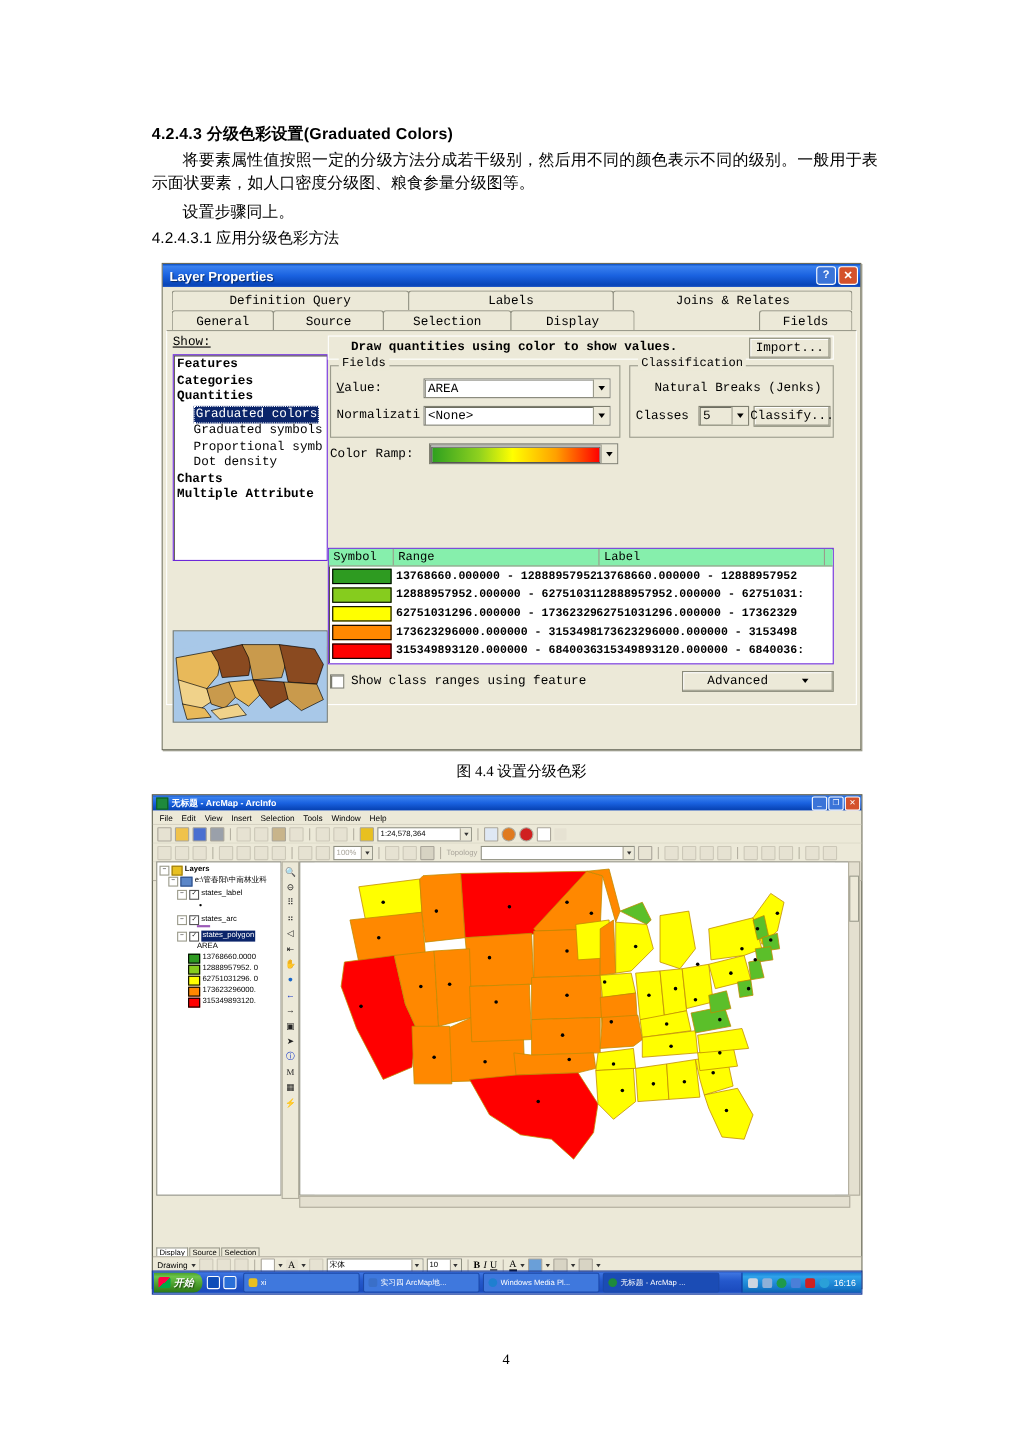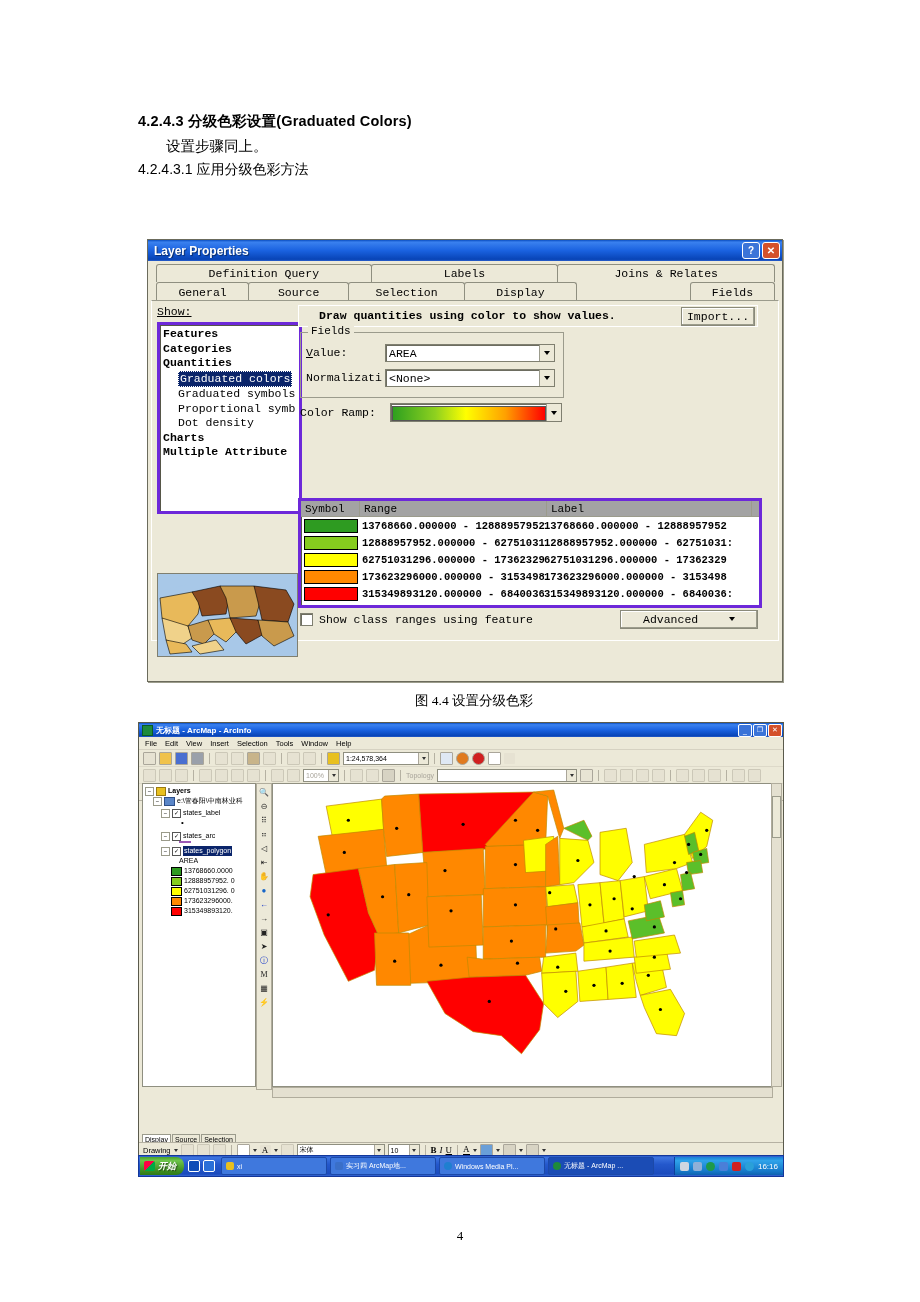--- a/index.html
+++ b/index.html
@@ -46,21 +46,21 @@
     display:flex;align-items:center;justify-content:center;margin-right:-1px;
     border-radius:3px 3px 0 0;}
   .tab.active{background:#f2efe2;font-weight:normal;margin-top:45px;}
 
   .group{position:absolute;border:1px solid #9b9b8c;}
   .glabel{position:absolute;top:-8px;left:7px;background:#ece9d8;padding:0 3px;
     font-family:"Liberation Mono",monospace;font-size:11px;}
   .lbl{font-family:"Liberation Mono",monospace;font-size:11.5px;color:#000;}
   .lbl u{text-decoration:underline;}
 
-  .sunkbox{background:#fff;border:3px solid #6d28d9;box-shadow:inset 1px 1px 0 #565648;}
+  .sunkbox{background:#fff;border:1px solid #6d28d9;box-shadow:inset 1px 1px 0 #565648;}
   .combo{background:#fff;border:1px solid #7f7f70;display:flex;align-items:center;
     box-shadow:inset 1px 1px 0 #6d6d60;}
   .combo .val{flex:1;padding-left:3px;font-family:"Liberation Mono",monospace;font-size:11.5px;
     white-space:nowrap;overflow:hidden;}
   .combo .arw{width:14px;height:100%;background:#ece9d8;border-left:1px solid #9b9b8c;
     display:flex;align-items:center;justify-content:center;}
   .caret{width:0;height:0;border-left:3.5px solid transparent;border-right:3.5px solid transparent;
     border-top:4px solid #000;}
   .btn{background:#ece9d8;border:1px solid #8a8a7a;box-shadow:inset -1px -1px 0 #9c9c8c, inset 1px 1px 0 #fff;
     font-family:"Liberation Mono",monospace;font-size:11.5px;display:flex;align-items:center;justify-content:center;}
@@ -69,21 +69,21 @@
 
   
   #showtree{position:absolute;left:5px;top:21px;width:139px;height:186px;}
   .tree{font-family:"Liberation Mono",monospace;font-size:11.5px;line-height:14.5px;padding:2px 0 0 3px;}
   .tree .b{font-weight:bold;}
   .tree .child{padding-left:15px;position:relative;}
   .tree .sel{background:#0a246a;color:#fff;border:1px dotted #fff;display:inline-block;padding:0 1px;}
 
   
   #symtable{position:absolute;left:146px;top:197px;width:458px;height:104px;background:#fff;}
-  .symhead{display:flex;height:15px;background:#a3a3a3;border-bottom:1px solid #9b9b8c;}
+  .symhead{display:flex;height:15px;background:#86efac;border-bottom:1px solid #9b9b8c;}
   .symhead div{border-right:1px solid #9b9b8c;font-family:"Liberation Mono",monospace;font-size:11px;
     padding-left:4px;display:flex;align-items:center;}
   .symrow{display:flex;height:17px;align-items:center;font-weight:bold;}
   .swatch{width:52px;height:12px;margin:0 4px 0 3px;border:1px solid #000;}
   .rngtxt{font-family:"Liberation Mono",monospace;font-size:10.5px;white-space:nowrap;overflow:hidden;}
 
   
   #previewthumb{position:absolute;left:5px;top:272px;width:139px;height:82px;border:1px solid #7f7f70;overflow:hidden;background:#a8c8e8;}
 
   
@@ -161,20 +161,21 @@
 
   #pagenum{position:absolute;left:0;top:1228px;width:920px;text-align:center;font-size:13px;}
 </style>
 </head>
 <body>
 
 <div class="page">
 
   <div class="doc">
     <div class="h3">4.2.4.3  分级色彩设置(Graduated Colors)</div>
+    <div class="para indent">将要素属性值按照一定的分级方法分成若干级别，然后用不同的颜色表示不同的级别。一般用于表示面状要素，如人口密度分级图、粮食参量分级图等。</div>
     <div class="para indent">设置步骤同上。</div>
     <div class="h4">4.2.4.3.1 应用分级色彩方法</div>
   </div>
 
   <div class="win" id="layerprops">
     <div class="titlebar" id="lp-title">
       <div class="t">Layer Properties</div>
       <div class="tbtn q">?</div>
       <div class="tbtn x">✕</div>
     </div>
@@ -249,20 +250,32 @@
           </div>
           <div class="lbl" style="position:absolute;left:5px;top:38px;font-family:Liberation Mono, monospace;">Normalizati</div>
           <div class="combo" style="position:absolute;left:84px;top:36px;width:168px;height:16px;">
             <div class="val">&lt;None&gt;</div>
             <div class="arw">
                 <span class="caret"></span>
               </div>
           </div>
         </div>
 
+        <div class="group" style="left:420px;top:31px;width:184px;height:64px;">
+          <div class="glabel">Classification</div>
+          <div class="lbl" style="position:absolute;left:22px;top:13px;">Natural Breaks (Jenks)</div>
+          <div class="lbl" style="position:absolute;left:5px;top:39px;">Classes</div>
+          <div class="combo" style="position:absolute;left:62px;top:36px;width:44px;height:16px;background:#ece9d8;">
+            <div class="val">5</div>
+            <div class="arw">
+                <span class="caret"></span>
+              </div>
+          </div>
+          <div class="btn" style="position:absolute;left:112px;top:36px;width:68px;height:17px;">Classify...</div>
+        </div>
 
         <div class="lbl" style="position:absolute;left:148px;top:105px;">Color Ramp:</div>
         <div class="combo" style="position:absolute;left:238px;top:102px;width:170px;height:17px;">
           <div style="flex:1;height:13px;margin:1px 0 0 1px;background:linear-gradient(to right,#2ea01f 0%,#8fd11f 28%,#ffff00 48%,#ffa000 74%,#ff0000 100%);border:1px solid #555;"></div>
           <div class="arw">
               <span class="caret"></span>
             </div>
         </div>
 
         <div class="sunkbox" id="symtable">

